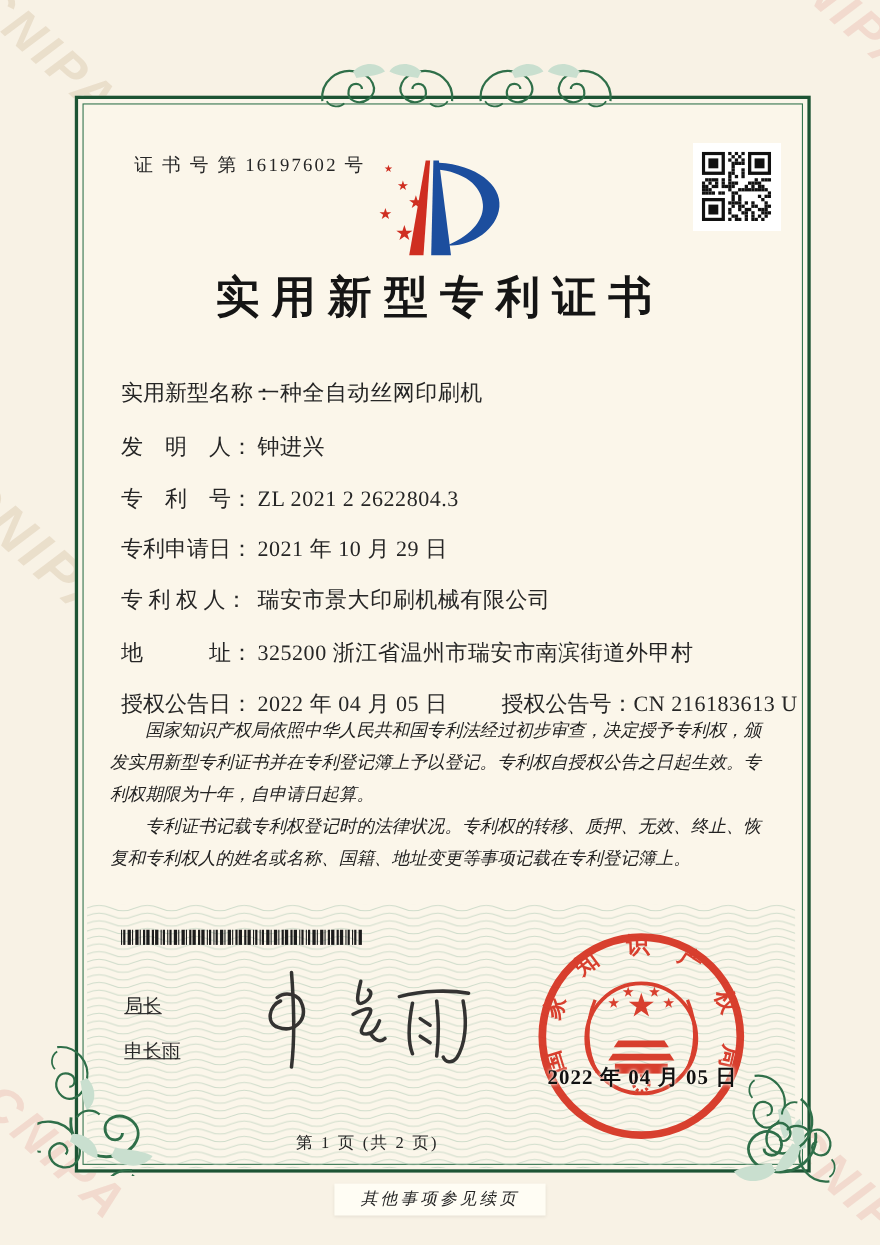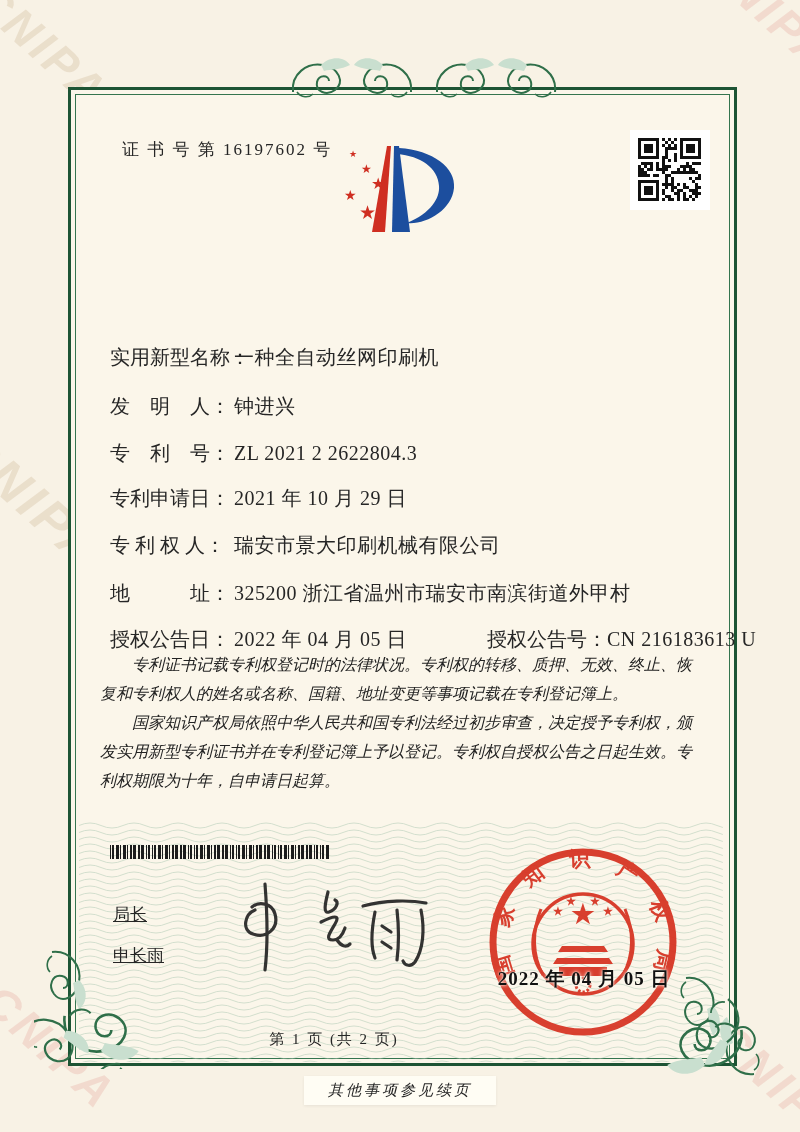--- a/index.html
+++ b/index.html
@@ -21,21 +21,21 @@
   .logo{position:absolute;left:333px;top:126px;width:140px;height:112px;z-index:5;}
   .logo .star{position:absolute;color:#cf2e21;line-height:1;font-family:"DejaVu Sans",sans-serif;}
   .qrbox{position:absolute;left:630px;top:130px;width:80px;height:80px;background:#fff;z-index:5;}
   .qrbox svg{position:absolute;left:8px;top:8px;}
   .title{position:absolute;left:0;top:243px;width:800px;text-align:center;font-size:40px;
       font-weight:bold;letter-spacing:11px;color:#151515;z-index:5;}
   
   .frow{position:absolute;left:110px;font-size:20px;z-index:5;white-space:nowrap;}
   .flabel{display:inline-block;width:124px;}
   .fvalue{letter-spacing:.5px;}
-  .fpair2{margin-left:80px;}
+  .fpair2{margin-left:49px;}
   
   .bodytext{position:absolute;left:100px;top:650px;width:606px;font-size:16px;line-height:29px;
       font-style:italic;z-index:5;color:#222;}
   .bodytext p{margin:0;text-indent:2em;}
   
   .barcode{position:absolute;left:110px;top:845px;z-index:5;}
   
   .sig-label{position:absolute;left:113px;font-size:17px;z-index:5;font-family:"Liberation Sans","DejaVu Sans",sans-serif;text-decoration:underline;}
   .autograph{position:absolute;left:225px;top:868px;z-index:5;}
   
@@ -249,20 +249,21 @@
         <rect x="6" y="6" width="9" height="9" fill="#111"></rect>
         <rect x="42" y="0" width="21" height="21" fill="#111"></rect>
         <rect x="45" y="3" width="15" height="15" fill="#fff"></rect>
         <rect x="48" y="6" width="9" height="9" fill="#111"></rect>
         <rect x="0" y="42" width="21" height="21" fill="#111"></rect>
         <rect x="3" y="45" width="15" height="15" fill="#fff"></rect>
         <rect x="6" y="48" width="9" height="9" fill="#111"></rect>
       </svg>
   </div>
 
+  <div class="title">实用新型专利证书</div>
 
   <div class="frow" style="top:344px">
     <span class="flabel">实用新型名称：</span><span class="fvalue">一种全自动丝网印刷机</span>
   </div>
   <div class="frow" style="top:393px">
     <span class="flabel">发　明　人：</span><span class="fvalue">钟进兴</span>
   </div>
   <div class="frow" style="top:440px">
     <span class="flabel">专　利　号：</span><span class="fvalue">ZL 2021 2 2622804.3</span>
   </div>
@@ -273,22 +274,22 @@
     <span class="flabel">专 利 权 人：</span><span class="fvalue">瑞安市景大印刷机械有限公司</span>
   </div>
   <div class="frow" style="top:580px">
     <span class="flabel">地　　　址：</span><span class="fvalue">325200 浙江省温州市瑞安市南滨街道外甲村</span>
   </div>
   <div class="frow" style="top:626px">
     <span class="flabel">授权公告日：</span><span class="fvalue">2022 年 04 月 05 日</span><span class="fpair2">授权公告号：</span><span class="fvalue">CN 216183613 U</span>
   </div>
 
   <div class="bodytext">
+    <p>国家知识产权局依照中华人民共和国专利法经过初步审查，决定授予专利权，颁发实用新型专利证书并在专利登记簿上予以登记。专利权自授权公告之日起生效。专利权期限为十年，自申请日起算。</p>
     <p>专利证书记载专利权登记时的法律状况。专利权的转移、质押、无效、终止、恢复和专利权人的姓名或名称、国籍、地址变更等事项记载在专利登记簿上。</p>
-    <p>国家知识产权局依照中华人民共和国专利法经过初步审查，决定授予专利权，颁发实用新型专利证书并在专利登记簿上予以登记。专利权自授权公告之日起生效。专利权期限为十年，自申请日起算。</p>
   </div>
 
   <svg class="barcode" id="barcode" width="224" height="14">
       <rect x="0" y="0" width="1" height="14" fill="#1c1c1c"></rect>
       <rect x="2" y="0" width="2" height="14" fill="#1c1c1c"></rect>
       <rect x="6" y="0" width="3" height="14" fill="#1c1c1c"></rect>
       <rect x="10" y="0" width="1" height="14" fill="#1c1c1c"></rect>
       <rect x="13" y="0" width="3" height="14" fill="#1c1c1c"></rect>
       <rect x="17" y="0" width="1" height="14" fill="#1c1c1c"></rect>
       <rect x="20" y="0" width="2" height="14" fill="#1c1c1c"></rect>

